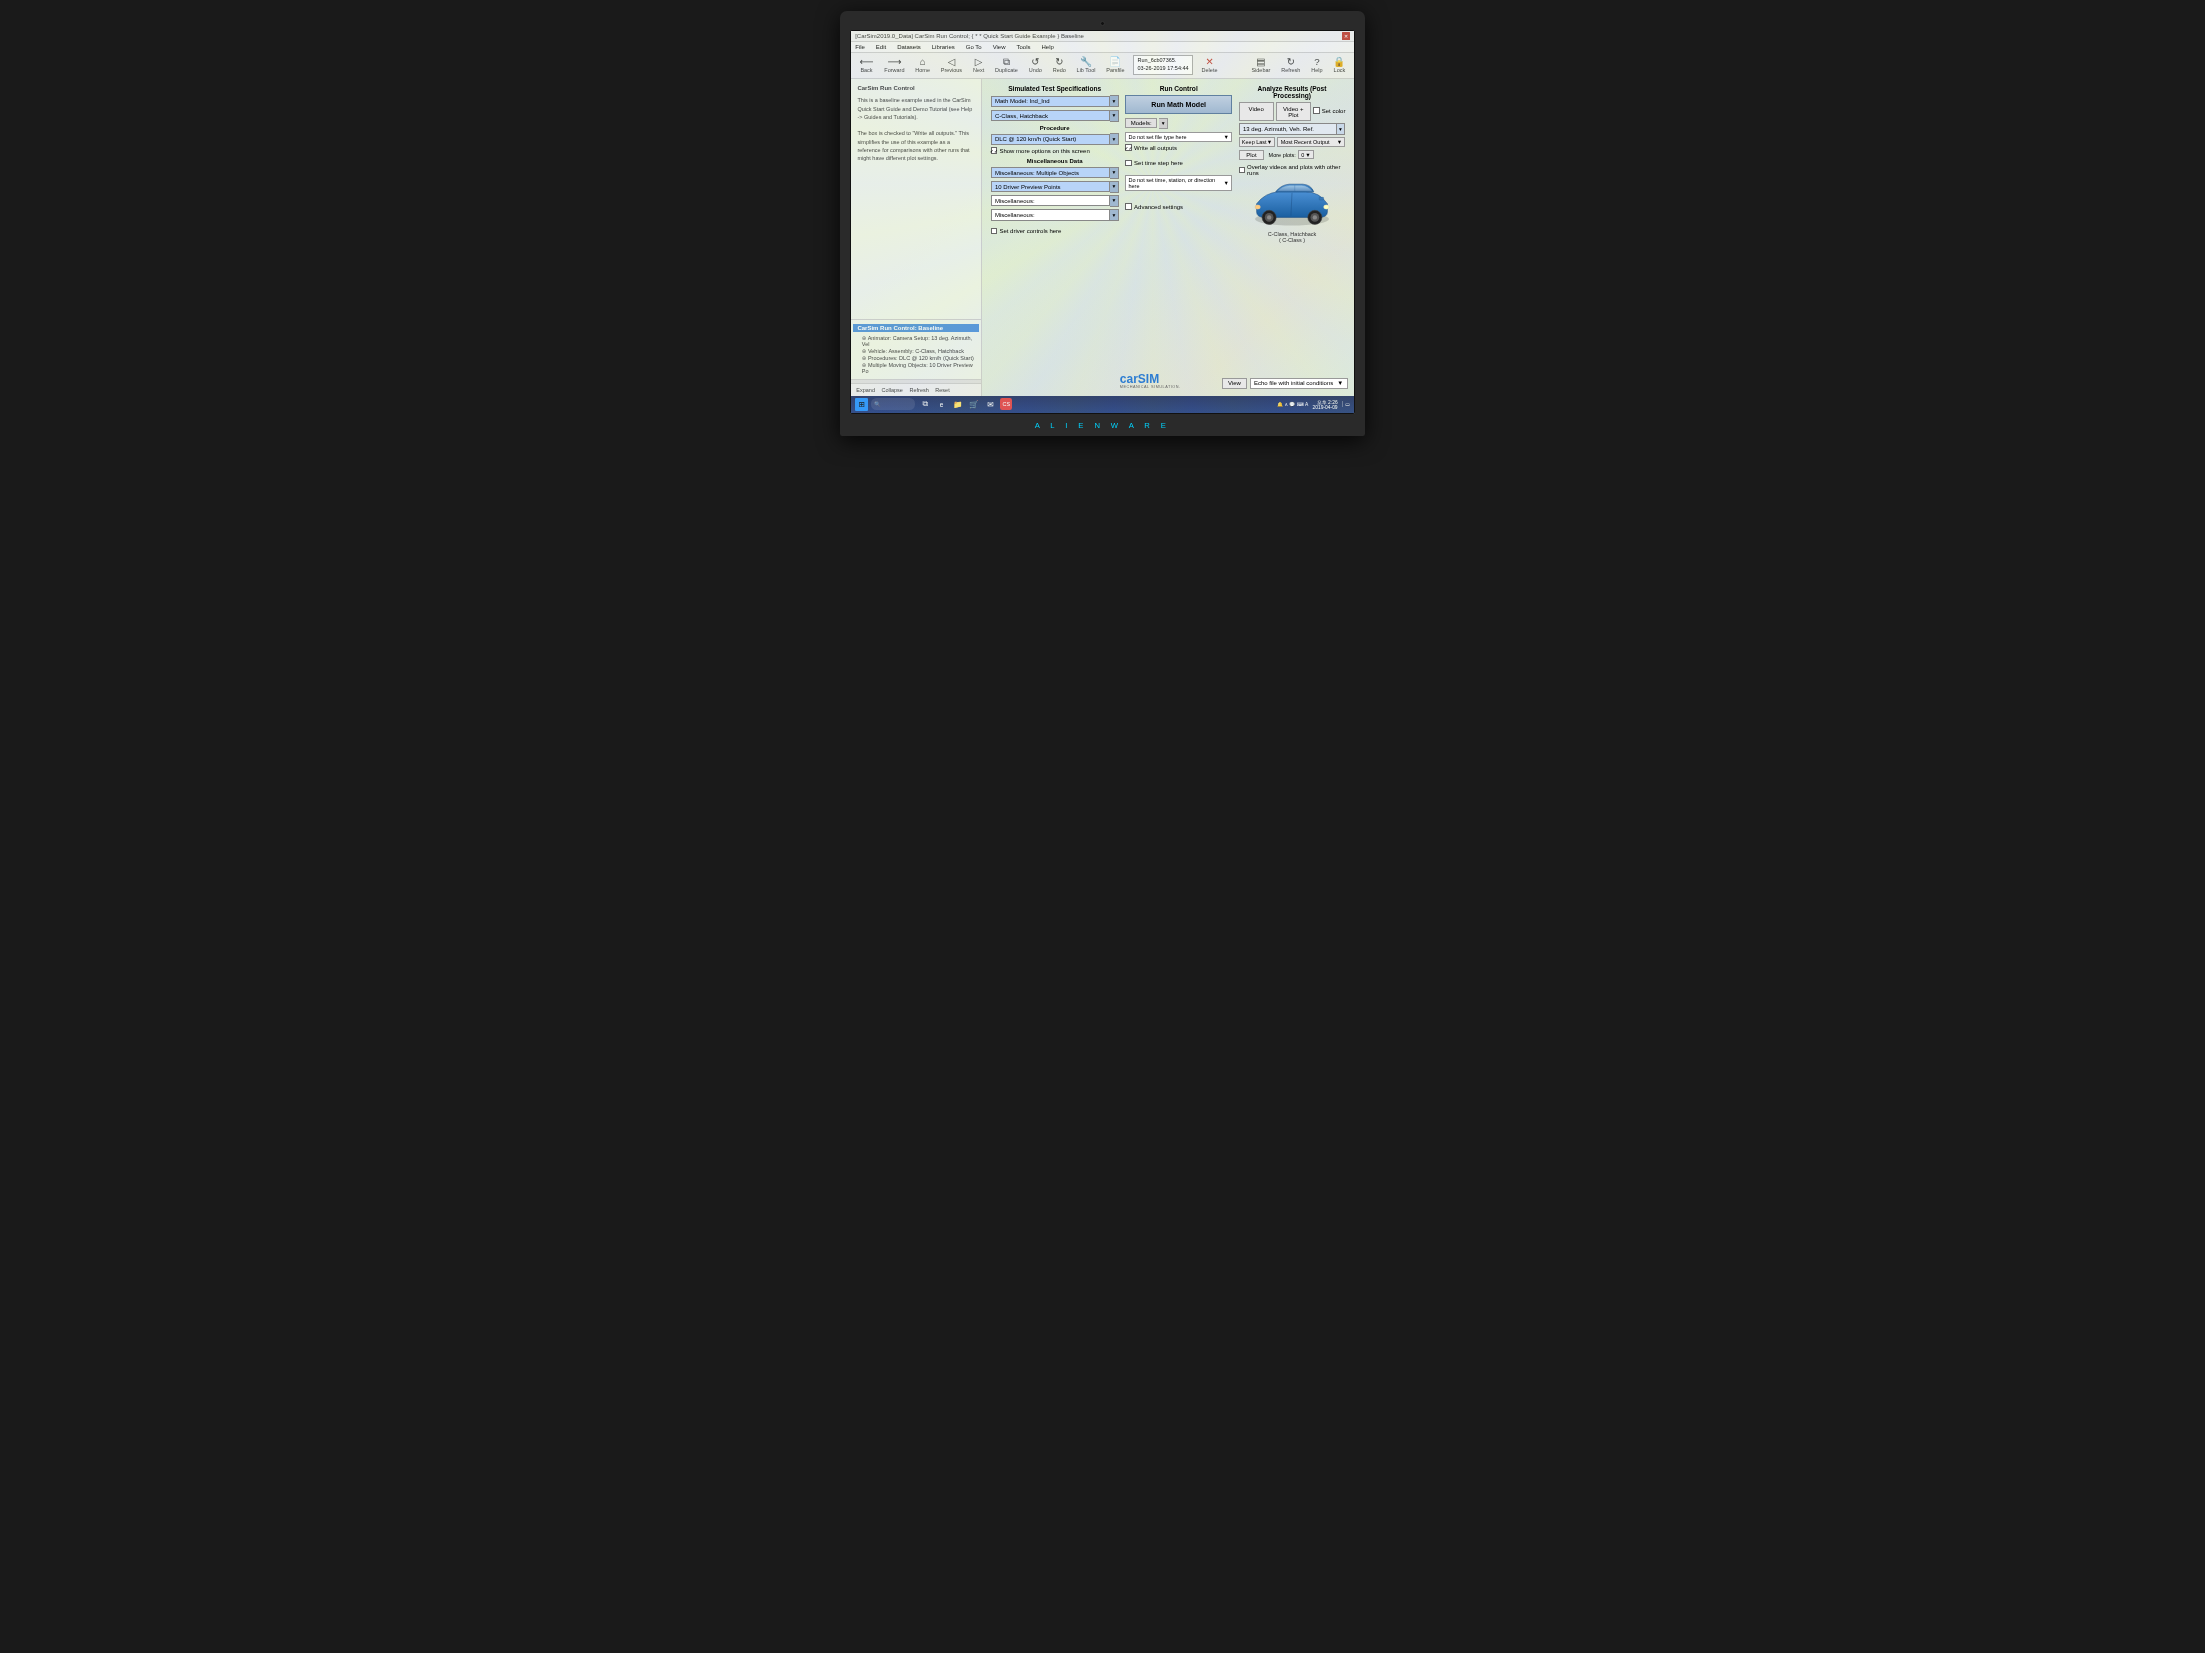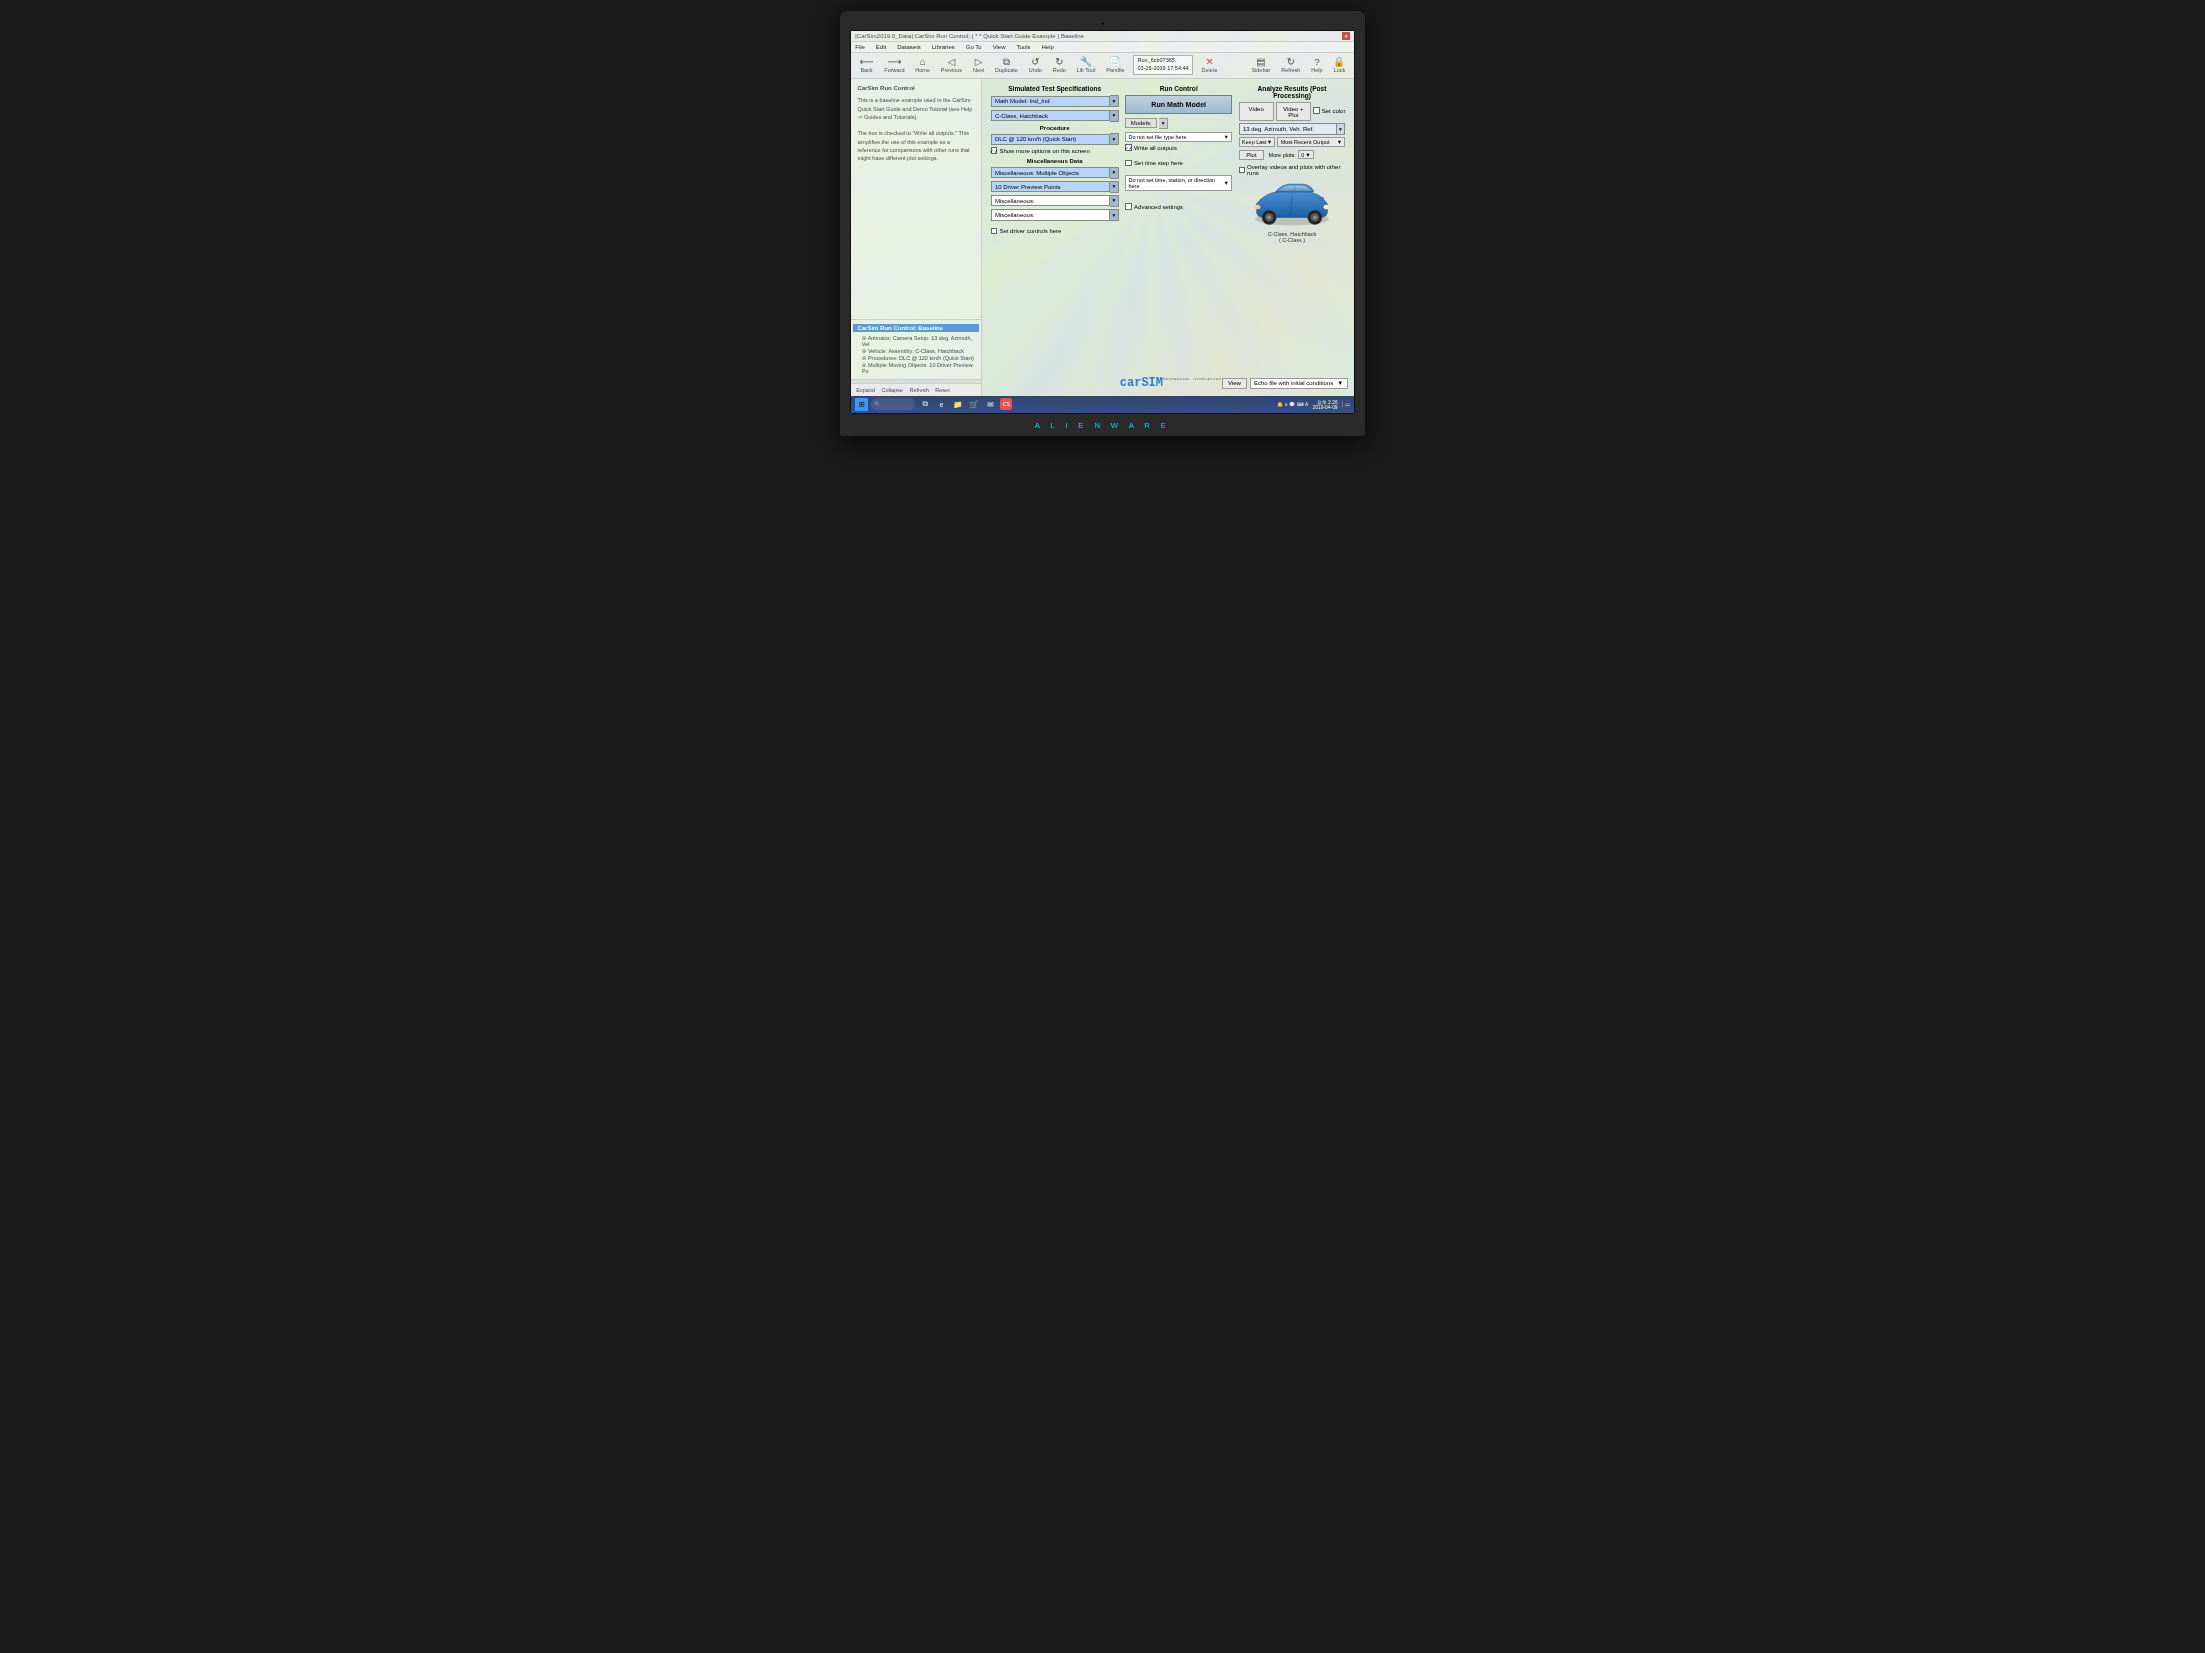--- a/index.html
+++ b/index.html
@@ -510,23 +510,22 @@
       text-align: center;
       color: #333;
     }
 
     
     .carsim-logo {
       position: absolute;
       bottom: 6.6px;
       left: 138px;
       display: flex;
-      flex-direction: row;
+      flex-direction: column;
       align-items: flex-start;
-      font-family: Liberation Mono, monospace;
     }
     .logo-carsim {
       font-size: 12px;
       font-weight: bold;
       color: #e53e3e;
       line-height: 1;
     }
     .logo-carsim span {
       color: #2d7dd2;
     }

